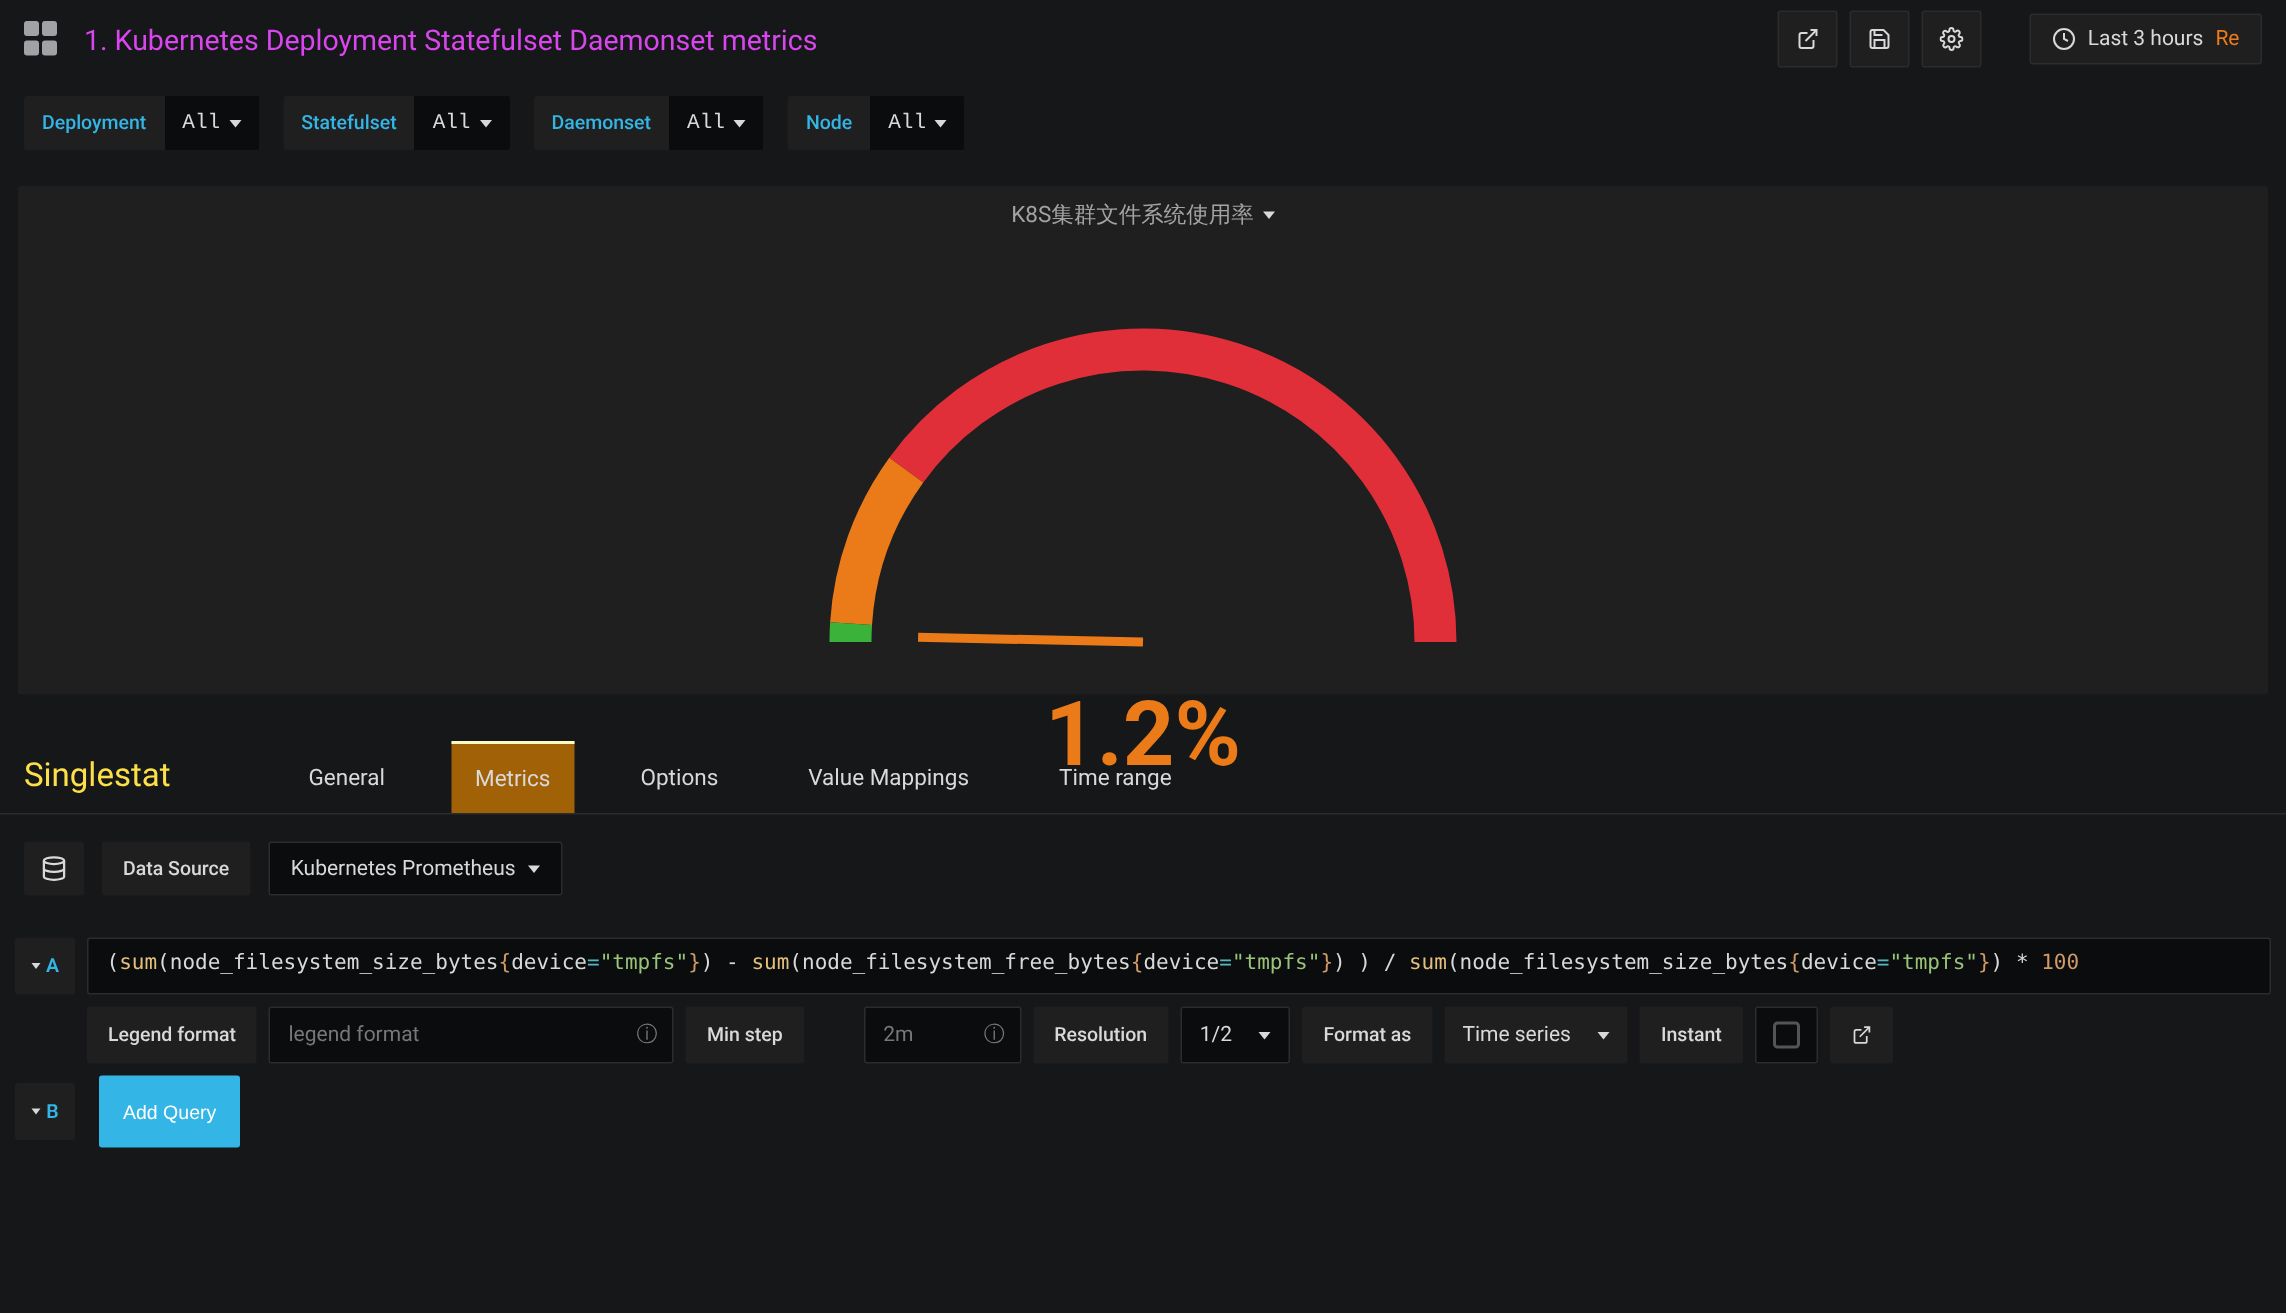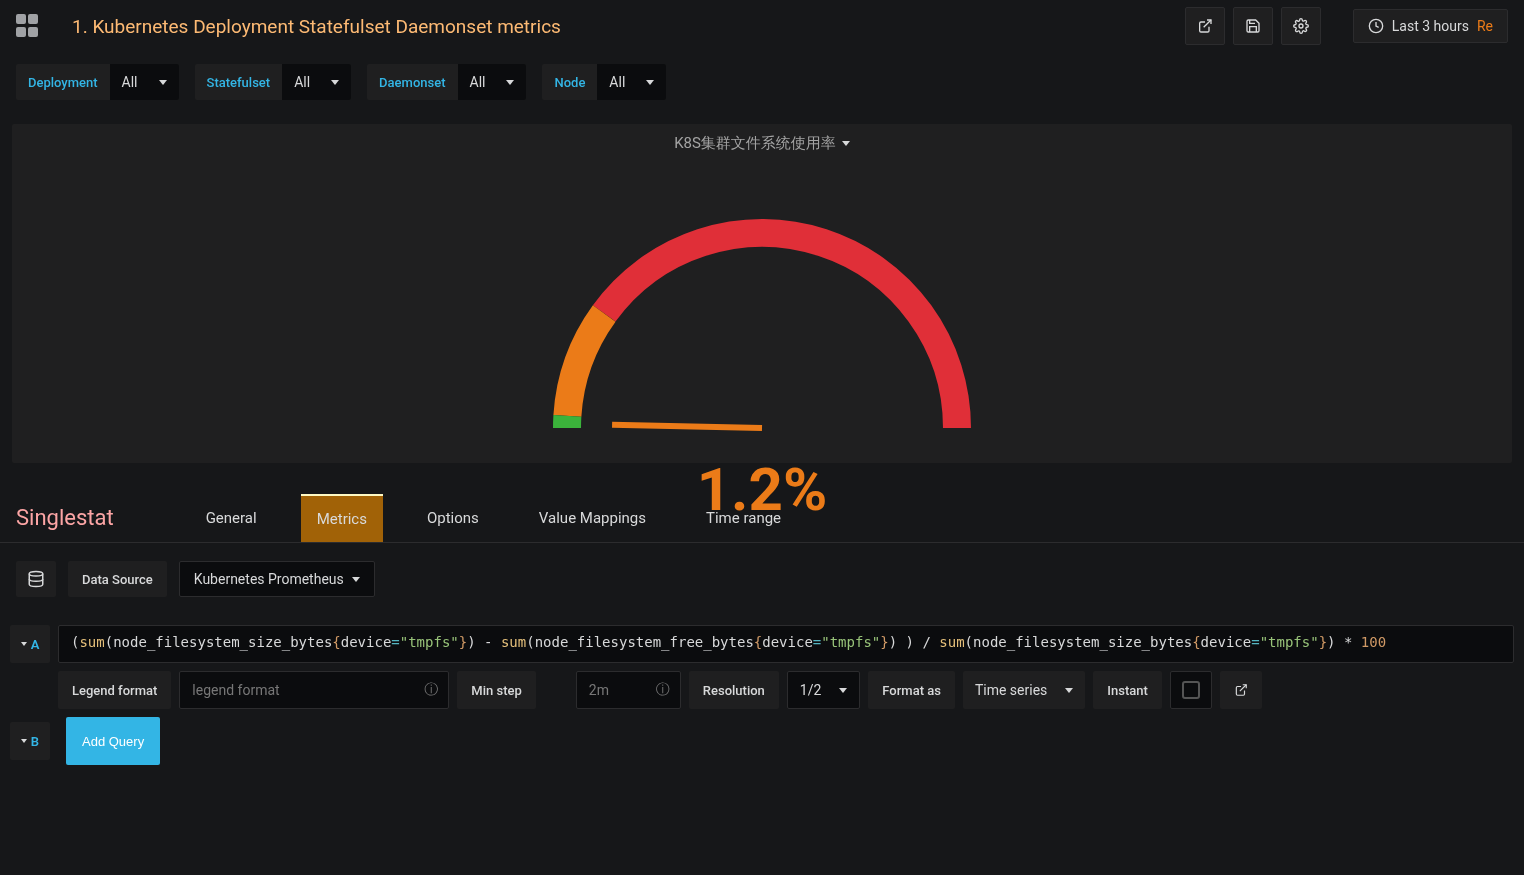--- a/index.html
+++ b/index.html
@@ -14,21 +14,21 @@
 }
 .top-bar {
   display: flex;
   align-items: center;
   height: 52px;
   padding: 0 16px;
   gap: 8px;
 }
 .grid-icon { display: flex; flex-wrap: wrap; width: 24px; height: 24px; gap: 2px; }
 .grid-icon span { width: 10px; height: 10px; background: #a0a2a5; border-radius: 2px; }
-.page-title { font-size: 19px; font-weight: 400; color: #fdba74; margin-left: 24px; flex-shrink: 0; text-align: right; }
+.page-title { font-size: 19px; font-weight: 400; color: #d946ef; margin-left: 8px; flex-shrink: 0; text-align: right; }
 .top-spacer { flex: 1; }
 .icon-btn {
   background: #1f1f20;
   border: 1px solid #2c2c2e;
   width: 40px; height: 38px;
   display: flex; align-items: center; justify-content: center;
   cursor: pointer; color: #d8d9da;
   border-radius: 2px;
 }
 .time-btn {
@@ -59,23 +59,24 @@
   padding: 0 12px;
   display: flex; align-items: center;
   color: #33b5e5;
   font-weight: 500;
   font-size: 13px;
 }
 .filter-value {
   background: #0b0c0e;
   padding: 0 12px;
   display: flex; align-items: center;
-  gap: 21px;
+  gap: 6px;
   cursor: pointer;
   font-size: 14px;
+  font-family: Liberation Mono, monospace;
 }
 .caret-down {
   width: 0; height: 0;
   border-left: 4px solid transparent;
   border-right: 4px solid transparent;
   border-top: 5px solid #d8d9da;
 }
 .panel {
   margin: 0 12px;
   background: #1f1f20;
@@ -106,21 +107,21 @@
   display: flex;
   align-items: center;
   border-bottom: 1px solid #2c2c2e;
   margin-top: 30px;
   padding: 0 16px;
   gap: 28px;
 }
 .editor-name {
   font-size: 22px;
   font-weight: 400;
-  color: #fca5a5;
+  color: #fde047;
   padding: 12px 0;
 }
 .editor-tab {
   padding: 14px 16px;
   cursor: pointer;
   font-size: 15px;
   color: #d8d9da;
 }
 .editor-tab.active {
   background: #a16207;

